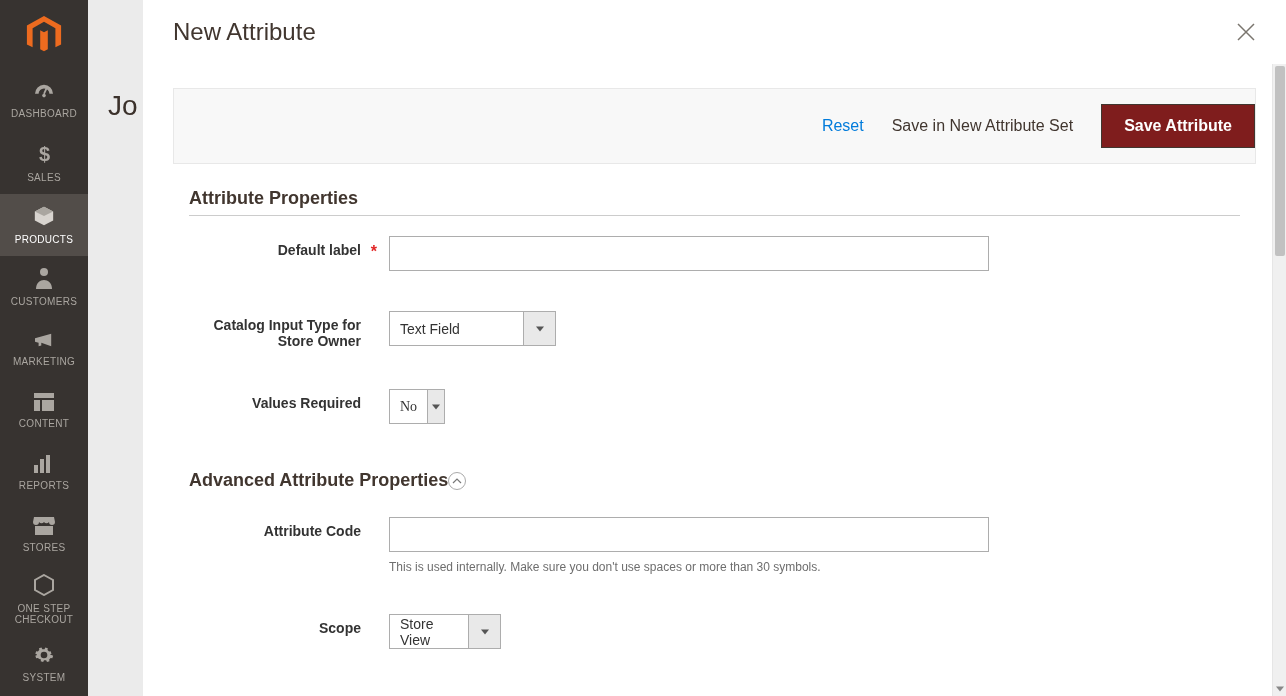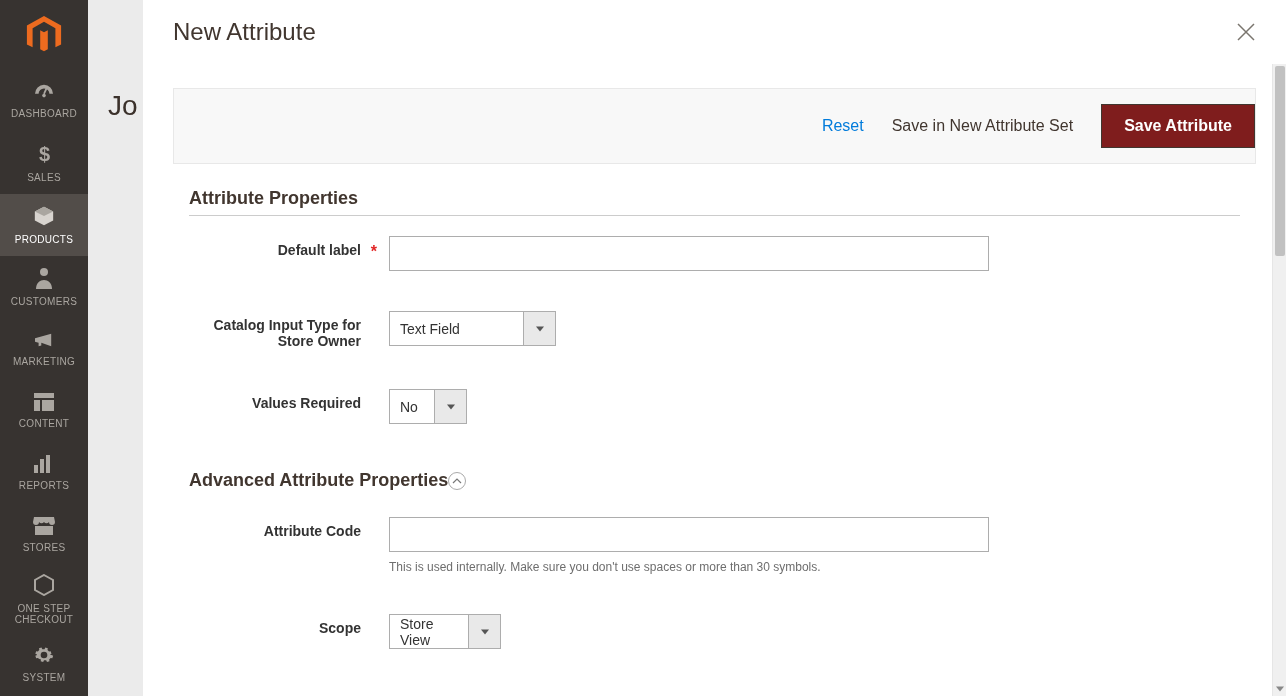--- a/index.html
+++ b/index.html
@@ -403,21 +403,21 @@
                     <path fill="#555" d="M0 0h10L5 6z"></path>
                   </svg>
               </div>
             </div>
           </div>
         </div>
 
         <div class="field">
           <div class="field-label">Values Required</div>
           <div class="field-control">
-            <div class="select" style="width:78px;">
+            <div class="select" style="width:56px;font-family:Liberation Serif, serif;">
               <div class="sel-val" style="flex:1;">No</div>
               <div class="sel-caret">
                 <svg viewBox="0 0 10 6">
                     <path fill="#555" d="M0 0h10L5 6z"></path>
                   </svg>
               </div>
             </div>
           </div>
         </div>
       </div>

